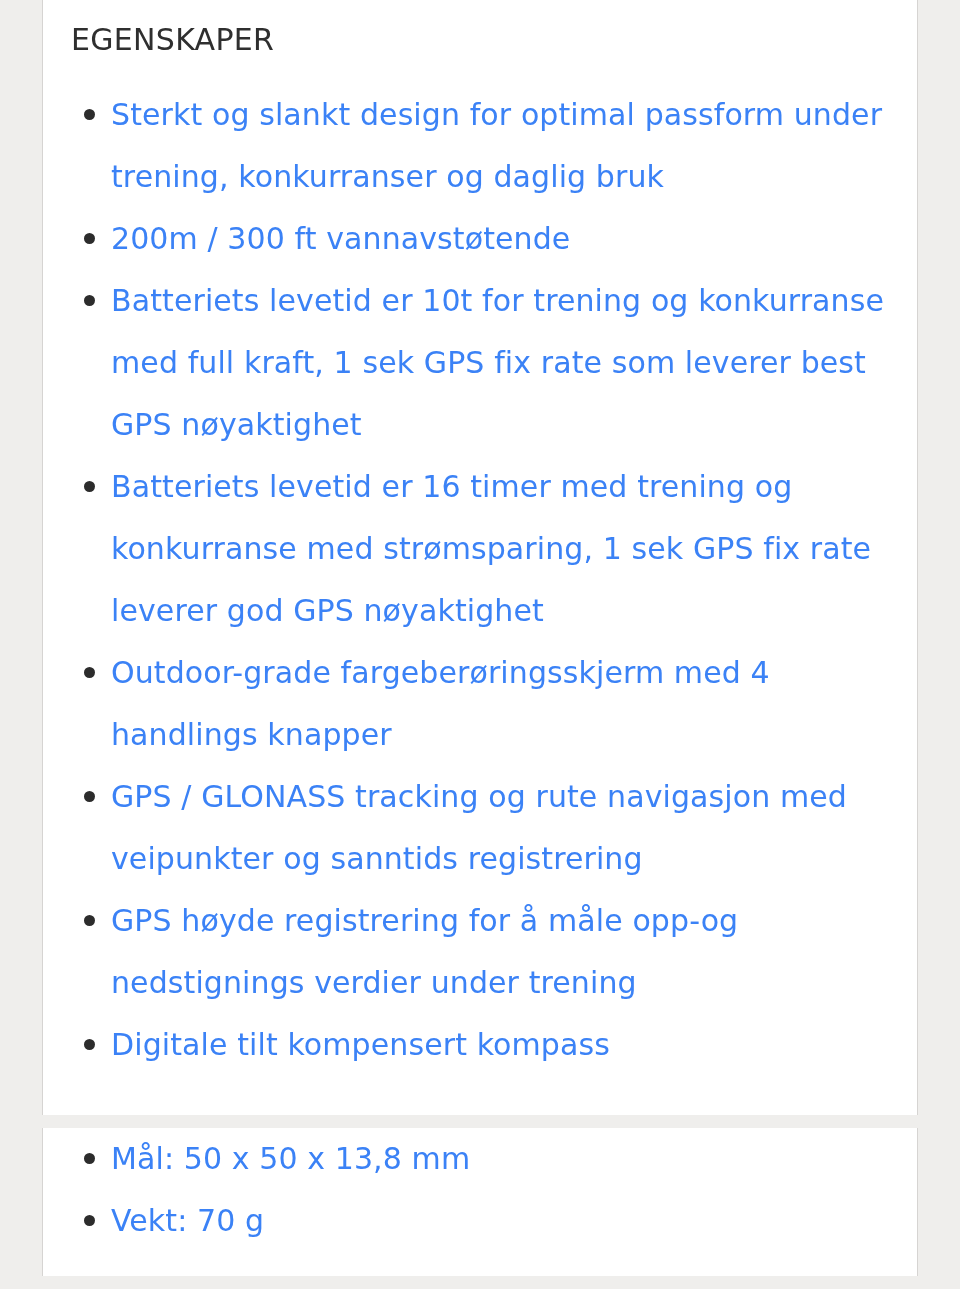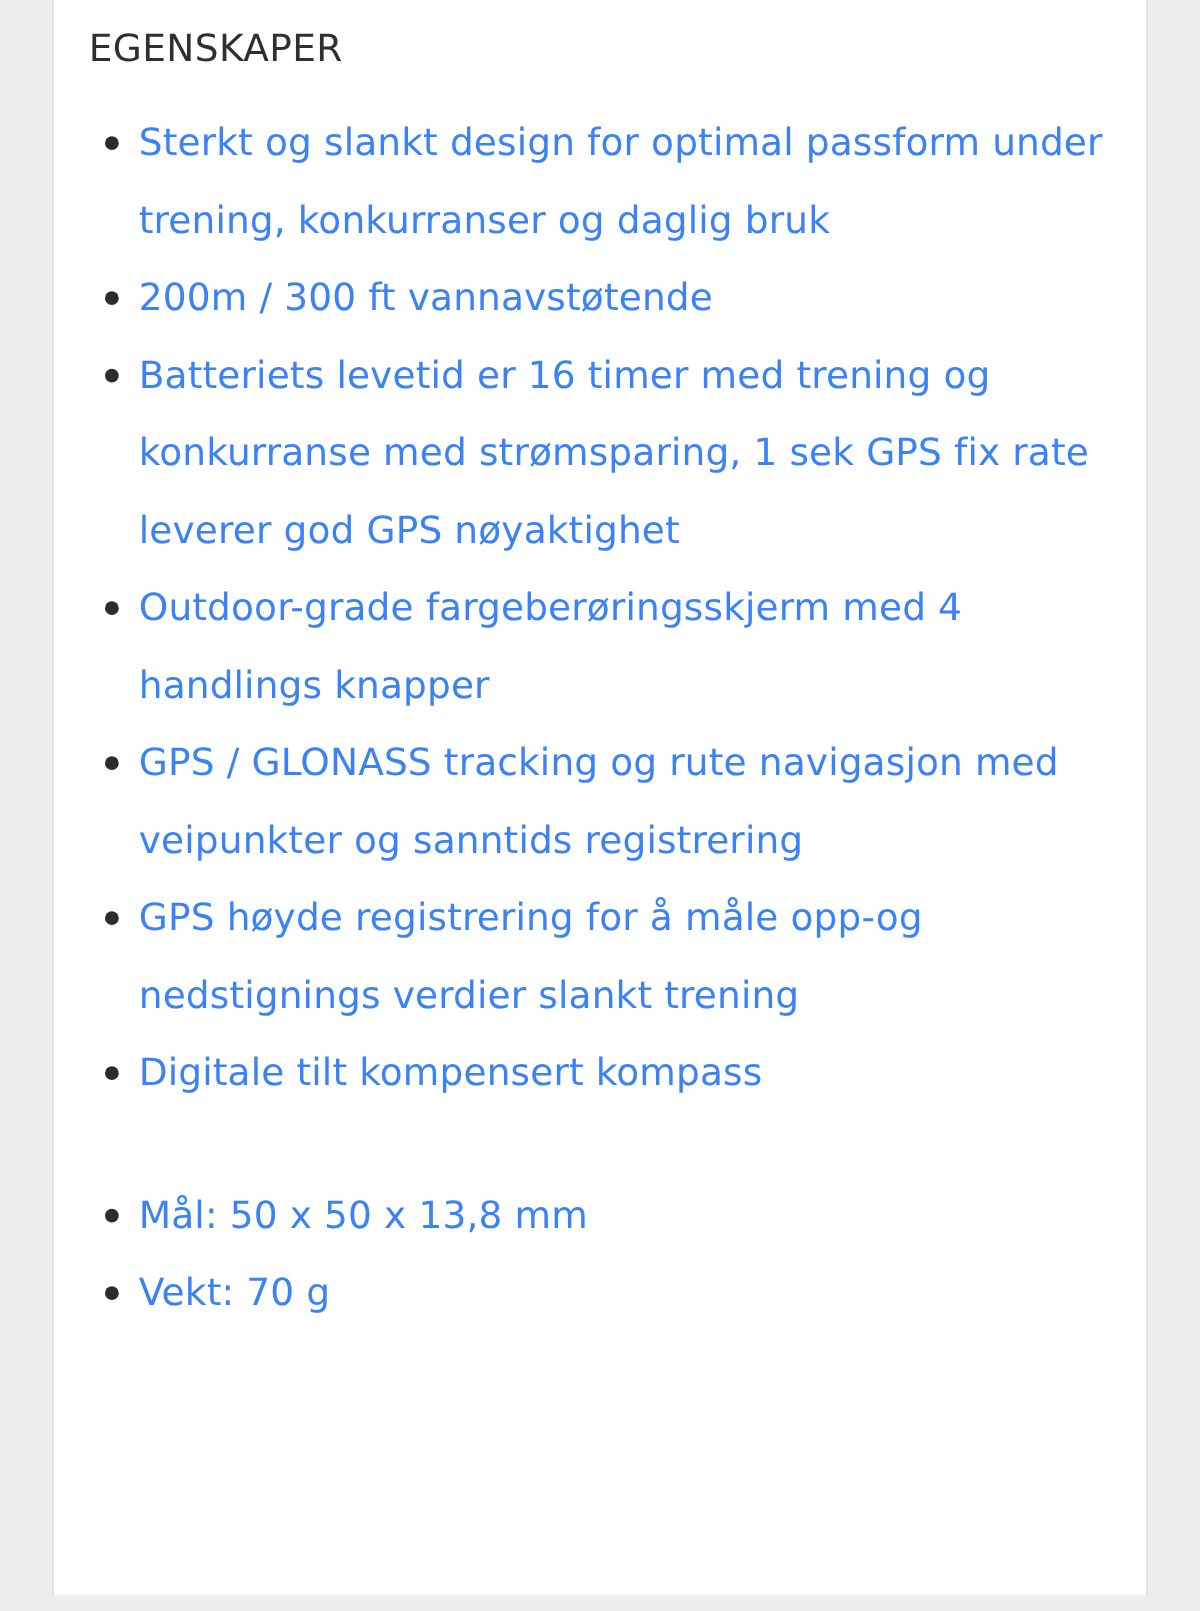--- a/index.html
+++ b/index.html
@@ -9,21 +9,21 @@
   }
   body {
     width: 960px;
     height: 1289px;
     overflow: hidden;
     font-family: "DejaVu Sans", sans-serif;
   }
   #page {
     position: relative;
     width: 960px;
-    height: 1289px;
+    height: 1128px;
     background: #efeeec;
   }
   
   .card {
     position: absolute;
     left: 42px;
     top: 0;
     width: 876px;
     height: 1276px;
     background: #ffffff;
@@ -91,33 +91,37 @@
         <li>
           <span class="bullet"></span>
           <span>Sterkt og slankt design for optimal passform under trening, konkurranser og daglig bruk</span>
         </li>
         <li>
           <span class="bullet"></span>
           <span>200m / 300 ft vannavstøtende</span>
         </li>
         <li>
           <span class="bullet"></span>
+          <span>Batteriets levetid er 10t for trening og konkurranse med full kraft, 1 sek GPS fix rate som leverer best GPS nøyaktighet</span>
+        </li>
+        <li>
+          <span class="bullet"></span>
           <span>Batteriets levetid er 16 timer med trening og konkurranse med strømsparing, 1 sek GPS fix rate leverer god GPS nøyaktighet</span>
         </li>
         <li>
           <span class="bullet"></span>
           <span>Outdoor-grade fargeberøringsskjerm med 4 handlings knapper</span>
         </li>
         <li>
           <span class="bullet"></span>
           <span>GPS / GLONASS tracking og rute navigasjon med veipunkter og sanntids registrering</span>
         </li>
         <li>
           <span class="bullet"></span>
-          <span>GPS høyde registrering for å måle opp-og nedstignings verdier slankt trening</span>
+          <span>GPS høyde registrering for å måle opp-og nedstignings verdier under trening</span>
         </li>
         <li>
           <span class="bullet"></span>
           <span>Digitale tilt kompensert kompass</span>
         </li>
       </ul>
 
       <div class="spacer"></div>
 
       <ul class="feature-list">

